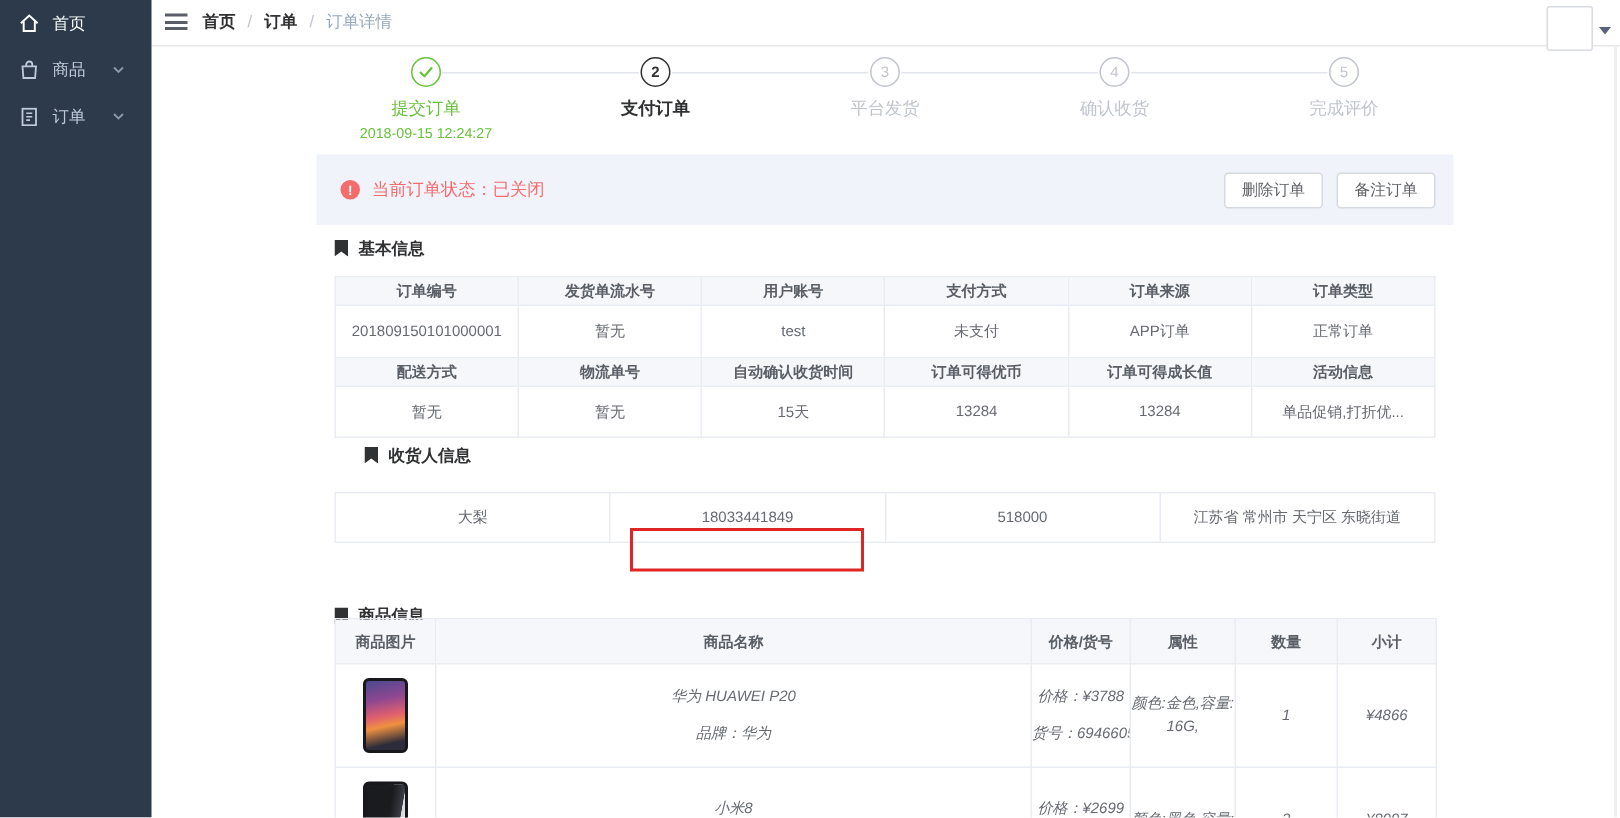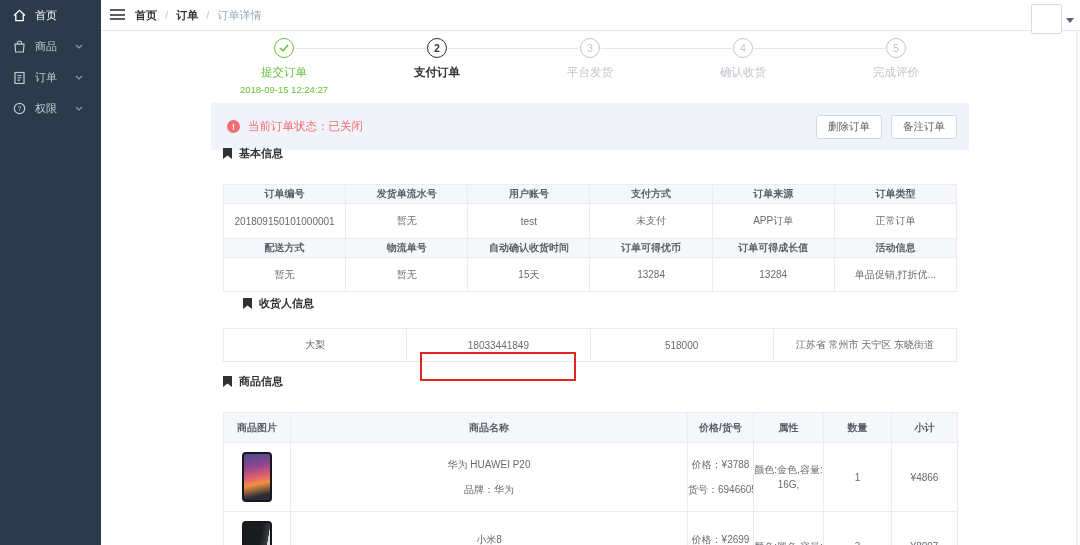--- a/index.html
+++ b/index.html
@@ -61,21 +61,21 @@
   .section-title svg { margin-right:7px; }
 
   table.grid { position:absolute; left:223px; width:734px; border-collapse:collapse; table-layout:fixed; }
   table.grid th, table.grid td { border:1px solid #e9edf3; text-align:center; vertical-align:middle;
     font-size:10px; overflow:hidden; white-space:nowrap; }
   table.grid th { background:#f5f7fa; color:#5a5e66; font-weight:bold; }
   table.grid td { color:#666a70; background:#fff; }
   .h-row1 { height:19px; } .v-row1 { height:35px; }
   .h-row2 { height:19px; } .v-row2 { height:34px; }
   .h-rowR { height:22px; } .v-rowR { height:33px; }
-  .h-rowP { height:30px; } .v-rowP { height:69px; }
+  .h-rowP { height:30px; } .v-rowP { height:69px;font-style:italic; }
 
   .red-box { position:absolute; left:420px; top:352px; width:156px; height:29px;
     border:2px solid #e02525; z-index:10; }
 
   .pline { line-height:12px; }
   .pname .pline + .pline { margin-top:13px; }
   .pattr { line-height:15px; white-space:normal; }
 
   .img-cell { vertical-align:middle; }
   .phone { width:30px; height:50px; margin:0 auto; border-radius:4px; border:2px solid #17171c; }
@@ -103,30 +103,20 @@
     <svg class="chev" width="8" height="5" viewBox="0 0 8 5">
         <path d="M1 1 L4 4 L7 1" stroke="#8a99ab" stroke-width="1.2" fill="none"></path>
       </svg>
   </div>
   <div class="side-item">
     <svg width="13" height="13" viewBox="0 0 13 13">
         <rect x="2" y="1.5" width="9" height="11" stroke="#bfcbd9" stroke-width="1.2" fill="none"></rect>
         <path d="M4.5 4.5 H8.5 M4.5 6.8 H8.5 M4.5 9.1 H7" stroke="#bfcbd9" stroke-width="1.1" fill="none"></path>
       </svg>
     <span>订单</span>
-    <svg class="chev" width="8" height="5" viewBox="0 0 8 5">
-        <path d="M1 1 L4 4 L7 1" stroke="#8a99ab" stroke-width="1.2" fill="none"></path>
-      </svg>
-  </div>
-  <div class="side-item">
-    <svg width="13" height="13" viewBox="0 0 13 13">
-        <circle cx="6.5" cy="6.5" r="5.2" stroke="#bfcbd9" stroke-width="1.2" fill="none"></circle>
-        <text x="6.5" y="9" text-anchor="middle" font-size="7" fill="#bfcbd9" font-family="Liberation Sans, sans-serif">?</text>
-      </svg>
-    <span>权限</span>
     <svg class="chev" width="8" height="5" viewBox="0 0 8 5">
         <path d="M1 1 L4 4 L7 1" stroke="#8a99ab" stroke-width="1.2" fill="none"></path>
       </svg>
   </div>
 </div>
 
 <div class="topbar">
   <div class="hamburger">
       <span></span>
       <span></span>
@@ -179,21 +169,21 @@
 
 <div class="alert">
   <span class="alert-icon">!</span>
   <span class="alert-text">当前订单状态：已关闭</span>
   <span class="alert-btns">
     <button class="btn">删除订单</button>
     <button class="btn">备注订单</button>
   </span>
 </div>
 
-<div class="section-title" style="top:146px;">
+<div class="section-title" style="top:158px;">
   <svg width="9" height="11" viewBox="0 0 9 11">
       <path d="M0 0 H9 V11 L4.5 7.6 L0 11 Z" fill="#303133"></path>
     </svg>
   <span>基本信息</span>
 </div>
 <table class="grid" style="top:184px;">
   <tbody>
       <tr class="h-row1">
     <th>订单编号</th>
     <th>发货单流水号</th>
@@ -240,21 +230,21 @@
   <tr class="v-rowR">
     <td>大梨</td>
     <td>18033441849</td>
     <td>518000</td>
     <td>江苏省 常州市 天宁区 东晓街道</td>
   </tr>
 </tbody>
   </table>
 <div class="red-box"></div>
 
-<div class="section-title" style="top:374px;">
+<div class="section-title" style="top:403px;">
   <svg width="9" height="11" viewBox="0 0 9 11">
       <path d="M0 0 H9 V11 L4.5 7.6 L0 11 Z" fill="#303133"></path>
     </svg>
   <span>商品信息</span>
 </div>
 <table class="grid" style="top:412px;">
   <colgroup>
     <col style="width:67px">
       <col style="width:397px">
       <col style="width:66px">

